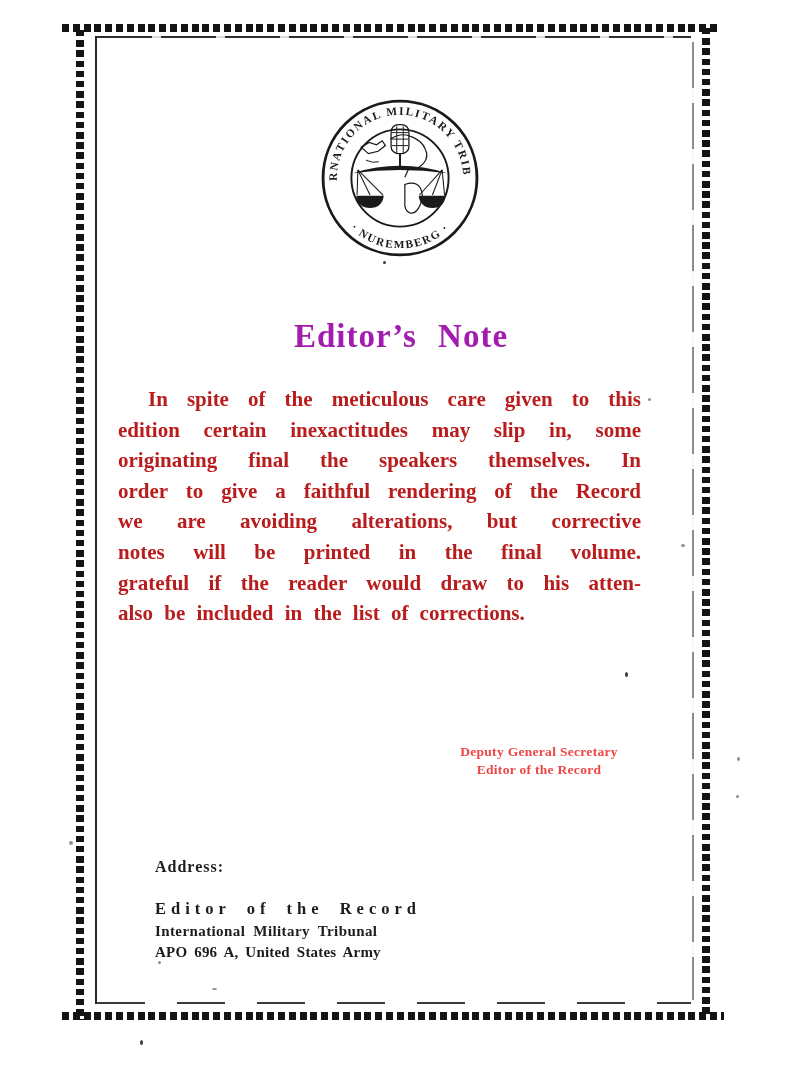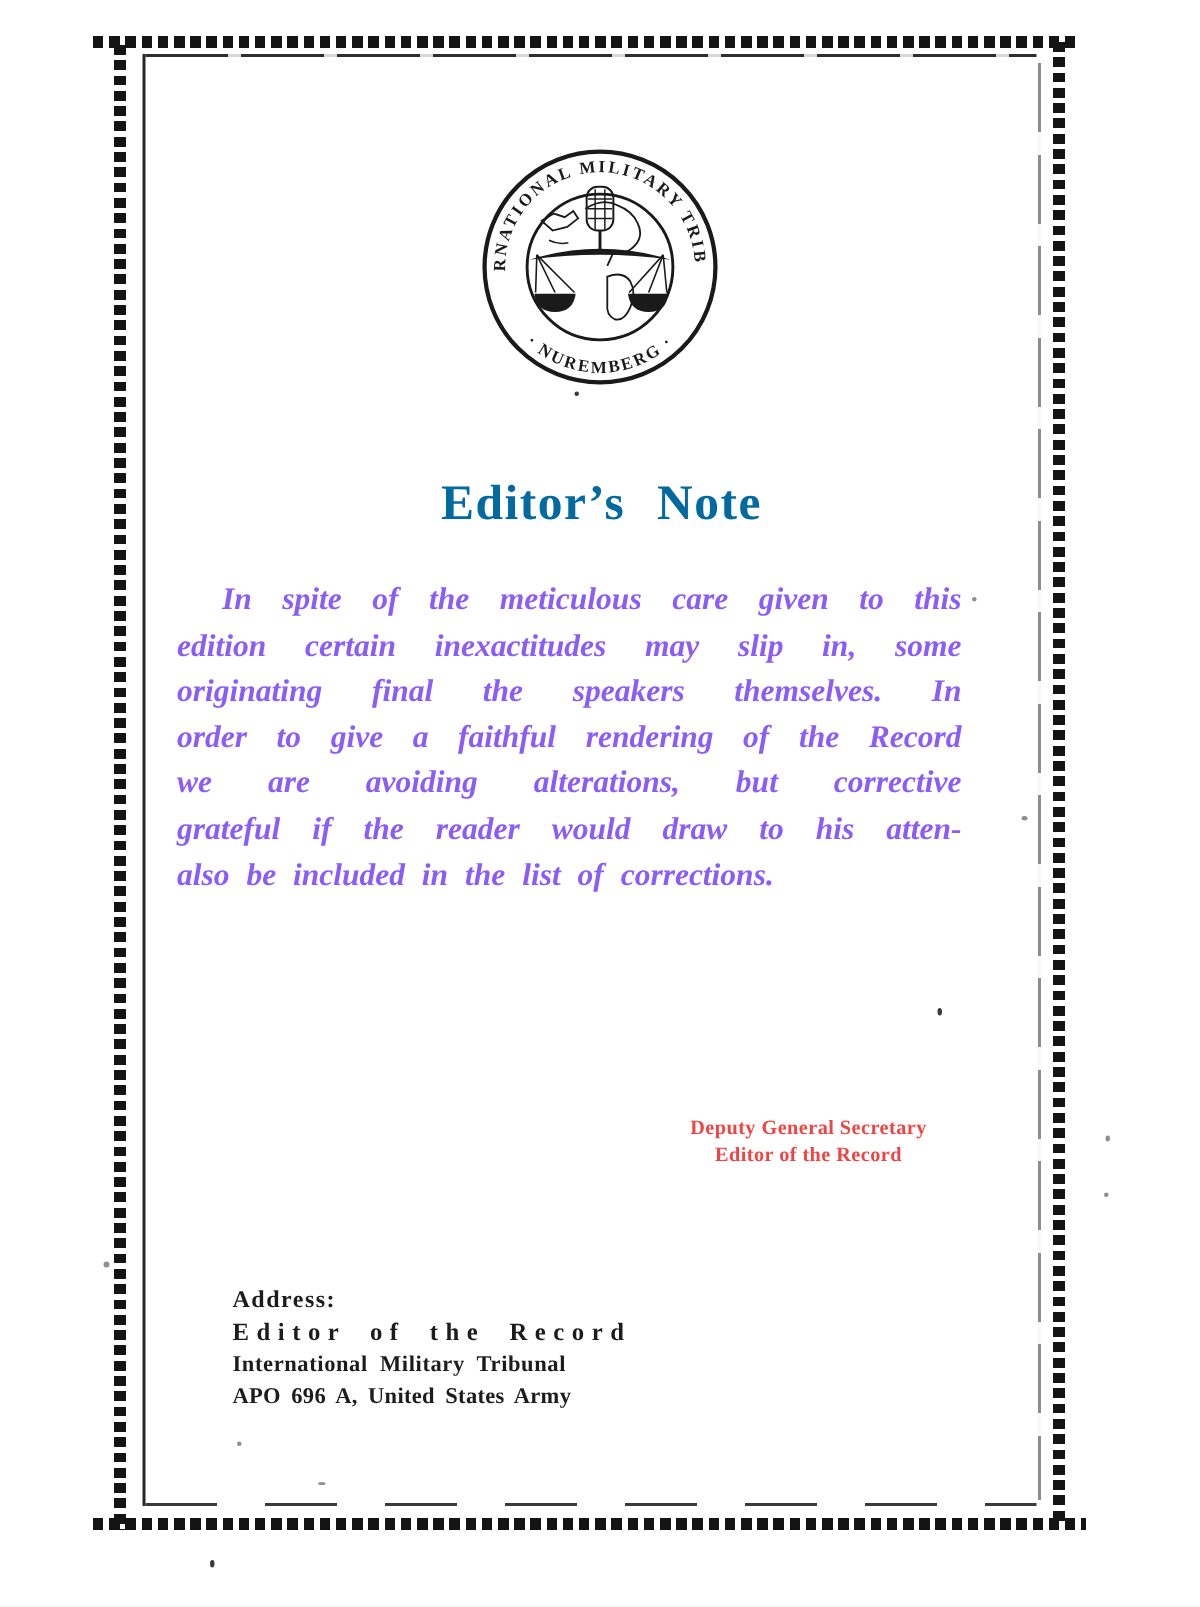--- a/index.html
+++ b/index.html
@@ -28,34 +28,34 @@
   .frame-bottom{position:absolute;left:97px;top:1002px;width:594px;height:2px;
     background:repeating-linear-gradient(90deg,#3a3a3a 0 48px,transparent 48px 80px);}
   
   .seal{position:absolute;left:319px;top:97px;width:162px;height:162px;}
   .seal svg{width:100%;height:100%;}
   .seal text{font-family:"Liberation Serif","DejaVu Serif",serif;font-weight:bold;fill:#1a1a1a;}
   .seal .arc-top-text{font-size:14px;letter-spacing:2.2px;}
   .seal .arc-bot-text{font-size:14px;letter-spacing:2px;}
   
   .title{position:absolute;left:95px;top:318px;width:598px;padding-left:14px;box-sizing:border-box;
-    margin:0;text-align:center;font-size:33px;font-weight:bold;letter-spacing:1px;word-spacing:12px;color:#0369a1;}
+    margin:0;text-align:center;font-size:33px;font-weight:bold;letter-spacing:1px;word-spacing:12px;color:#a21caf;}
   
   .body-block{position:absolute;left:118px;top:384px;width:523px;}
   .bline{height:30.6px;line-height:30.6px;font-size:21px;font-weight:bold;
-    text-align:justify;text-align-last:justify;white-space:normal;color:#8b5cf6;font-style:italic;}
+    text-align:justify;text-align-last:justify;white-space:normal;color:#b91c1c;}
   .bline.indent{padding-left:30px;}
   .bline.end{text-align:center;text-align-last:left;word-spacing:6px;}
   
   .signature{position:absolute;left:420px;top:743px;width:238px;text-align:center;}
   .sig-name{font-style:italic;font-weight:bold;font-size:18px;letter-spacing:2.5px;word-spacing:7px;margin-bottom:4px;color:#181818;}
   .sig-role{font-weight:bold;font-size:13.5px;line-height:17.5px;letter-spacing:.3px;color:#ef4444;}
   
   .address{position:absolute;left:155px;top:858px;}
-  .addr-label{font-weight:bold;font-size:16px;letter-spacing:1px;margin-bottom:2px;}
+  .addr-label{font-weight:bold;font-size:16px;letter-spacing:1px;margin-bottom:23px;}
   .addr-1{font-weight:bold;font-size:16.5px;letter-spacing:5px;word-spacing:7px;margin-bottom:4px;}
   .addr-2{font-weight:bold;font-size:15px;letter-spacing:.4px;word-spacing:4px;margin-bottom:4px;}
   .addr-3{font-weight:bold;font-size:15px;letter-spacing:.2px;word-spacing:3px;}
   
   .speck{position:absolute;background:#3a3a3a;border-radius:50%;}
   .speck.faint{background:#8f8f8f;}
 </style>
 </head>
 <body>
 
@@ -117,20 +117,21 @@
   </div>
 
   <h1 class="title">Editor’s Note</h1>
 
   <div class="body-block">
     <div class="bline indent">In spite of the meticulous care given to this</div>
     <div class="bline">edition certain inexactitudes may slip in, some</div>
     <div class="bline">originating final the speakers themselves. In</div>
     <div class="bline">order to give a faithful rendering of the Record</div>
     <div class="bline">we are avoiding alterations, but corrective</div>
+    <div class="bline">notes will be printed in the final volume.</div>
     <div class="bline">grateful if the reader would draw to his atten-</div>
     <div class="bline end">also be included in the list of corrections.</div>
   </div>
 
   <div class="signature">
     <div class="sig-role">Deputy General Secretary</div>
     <div class="sig-role">Editor of the Record</div>
   </div>
 
   <div class="address">

